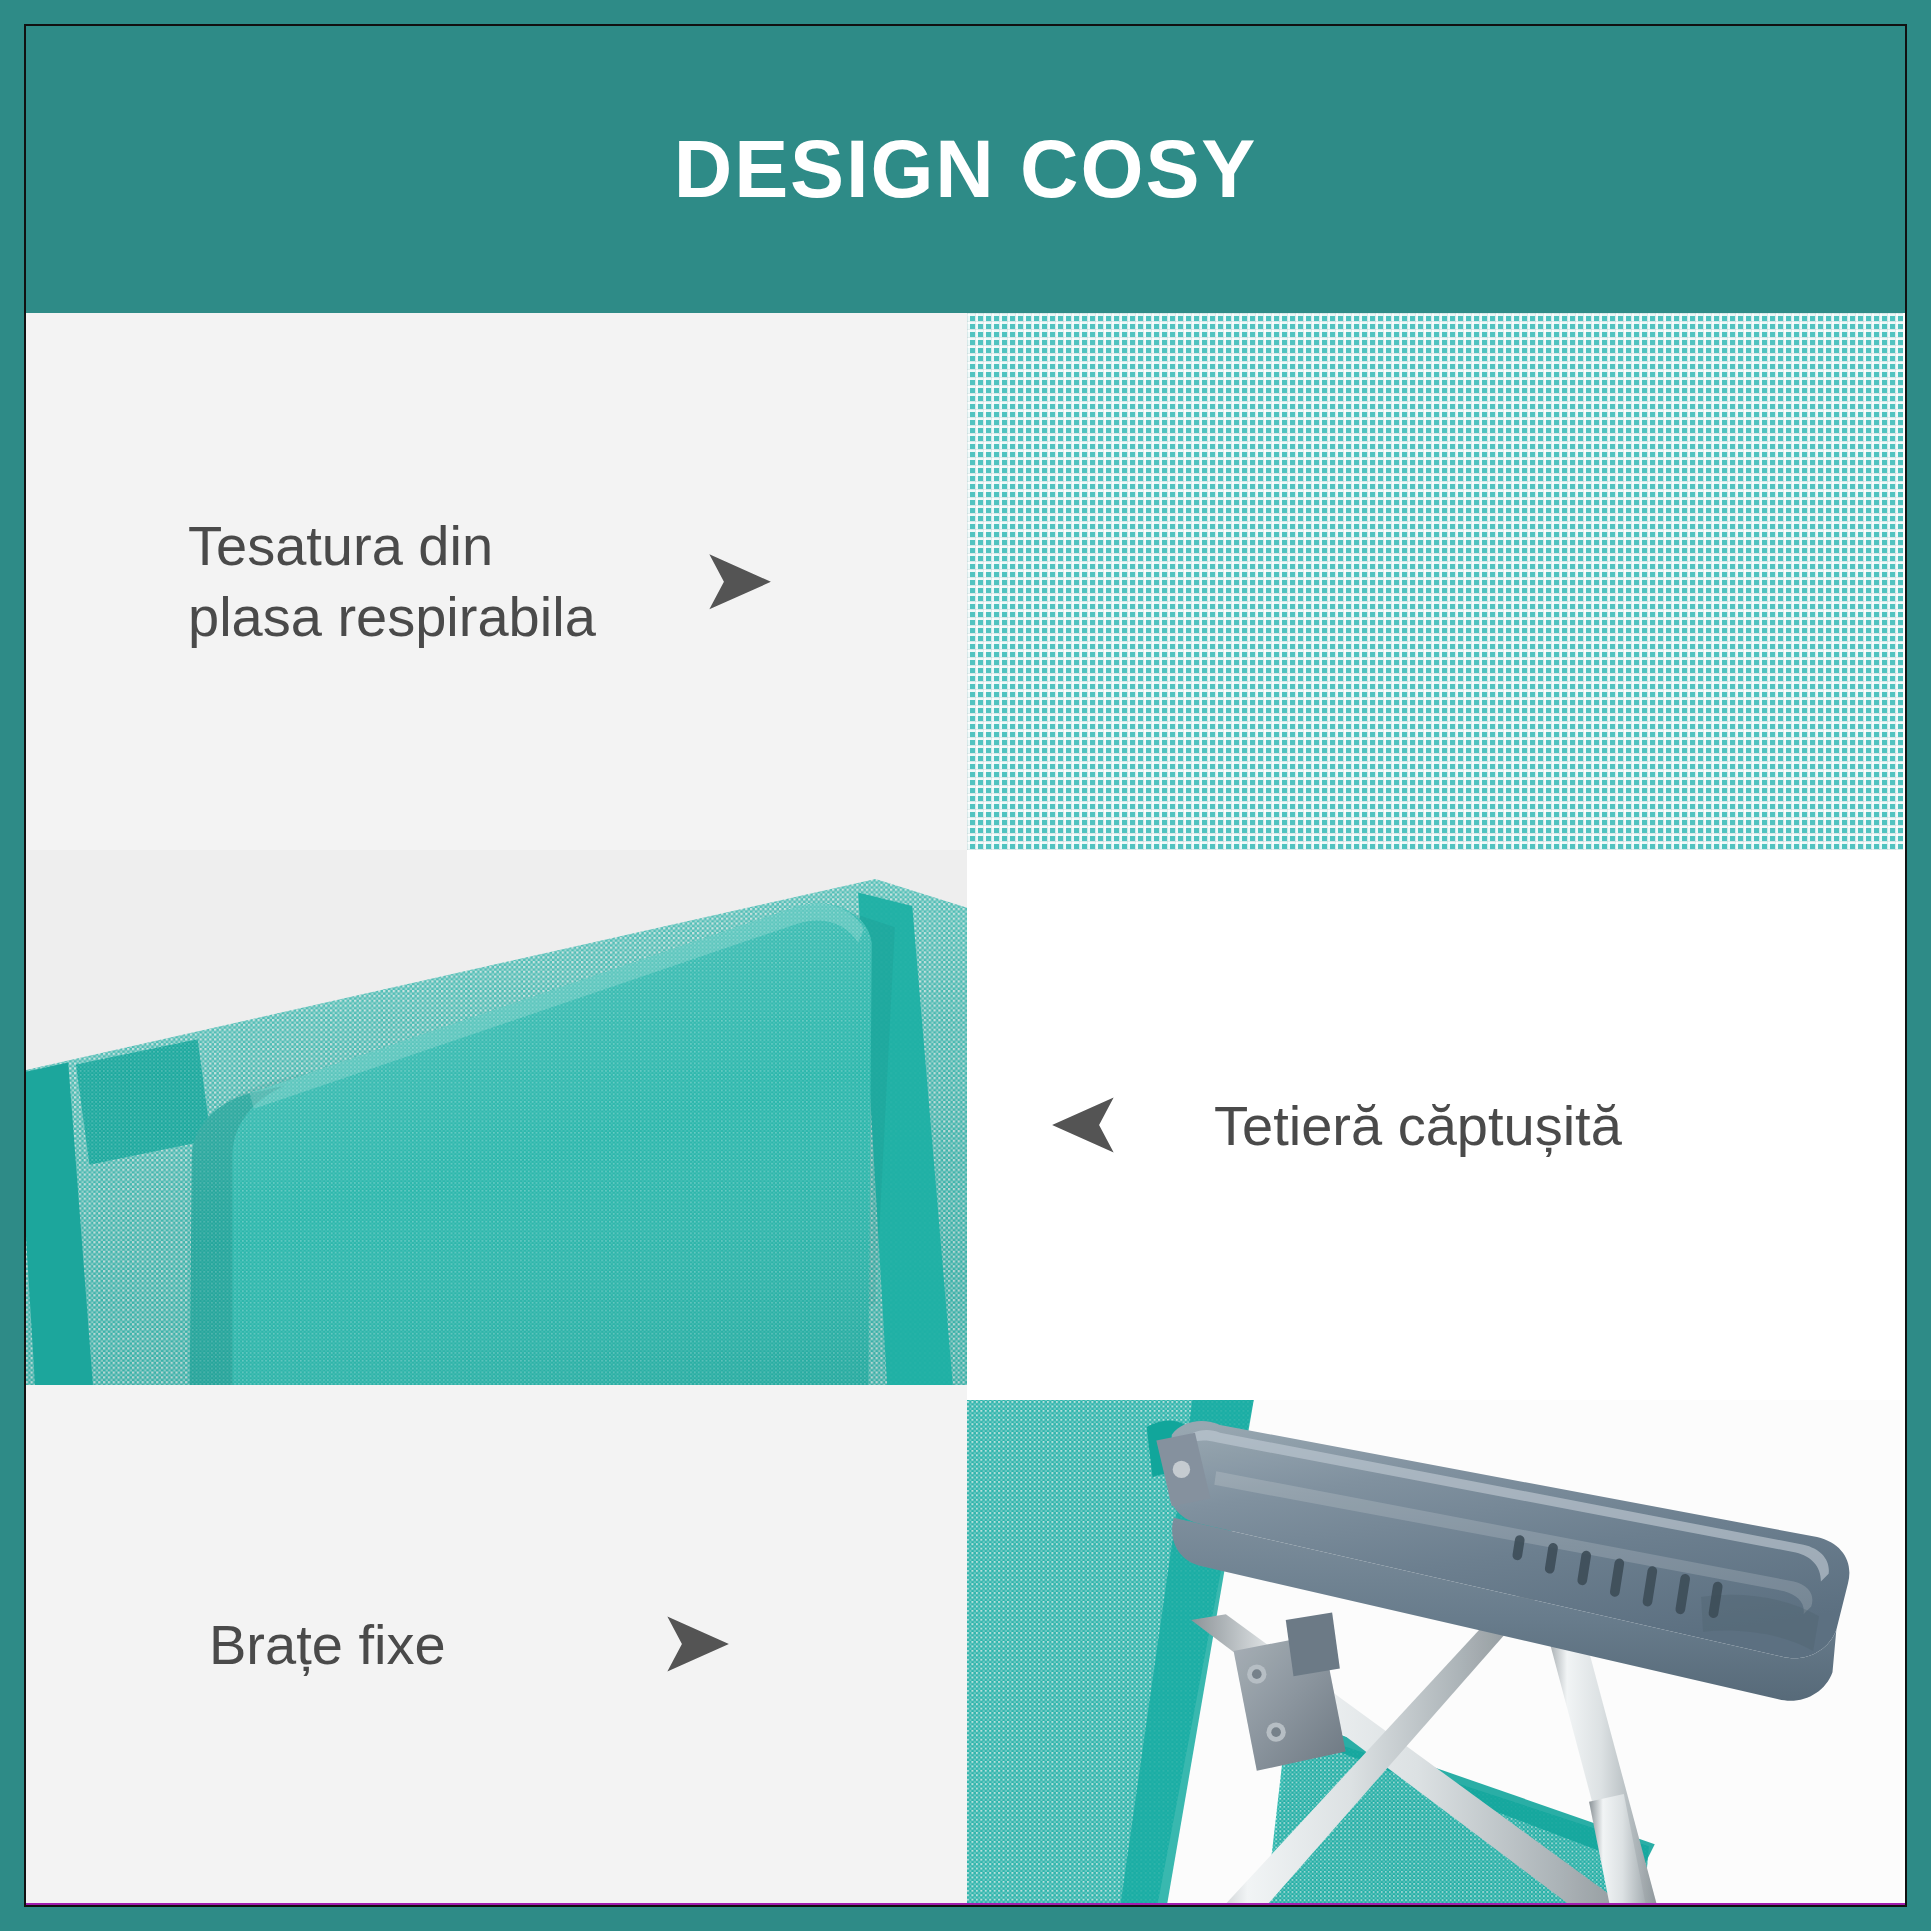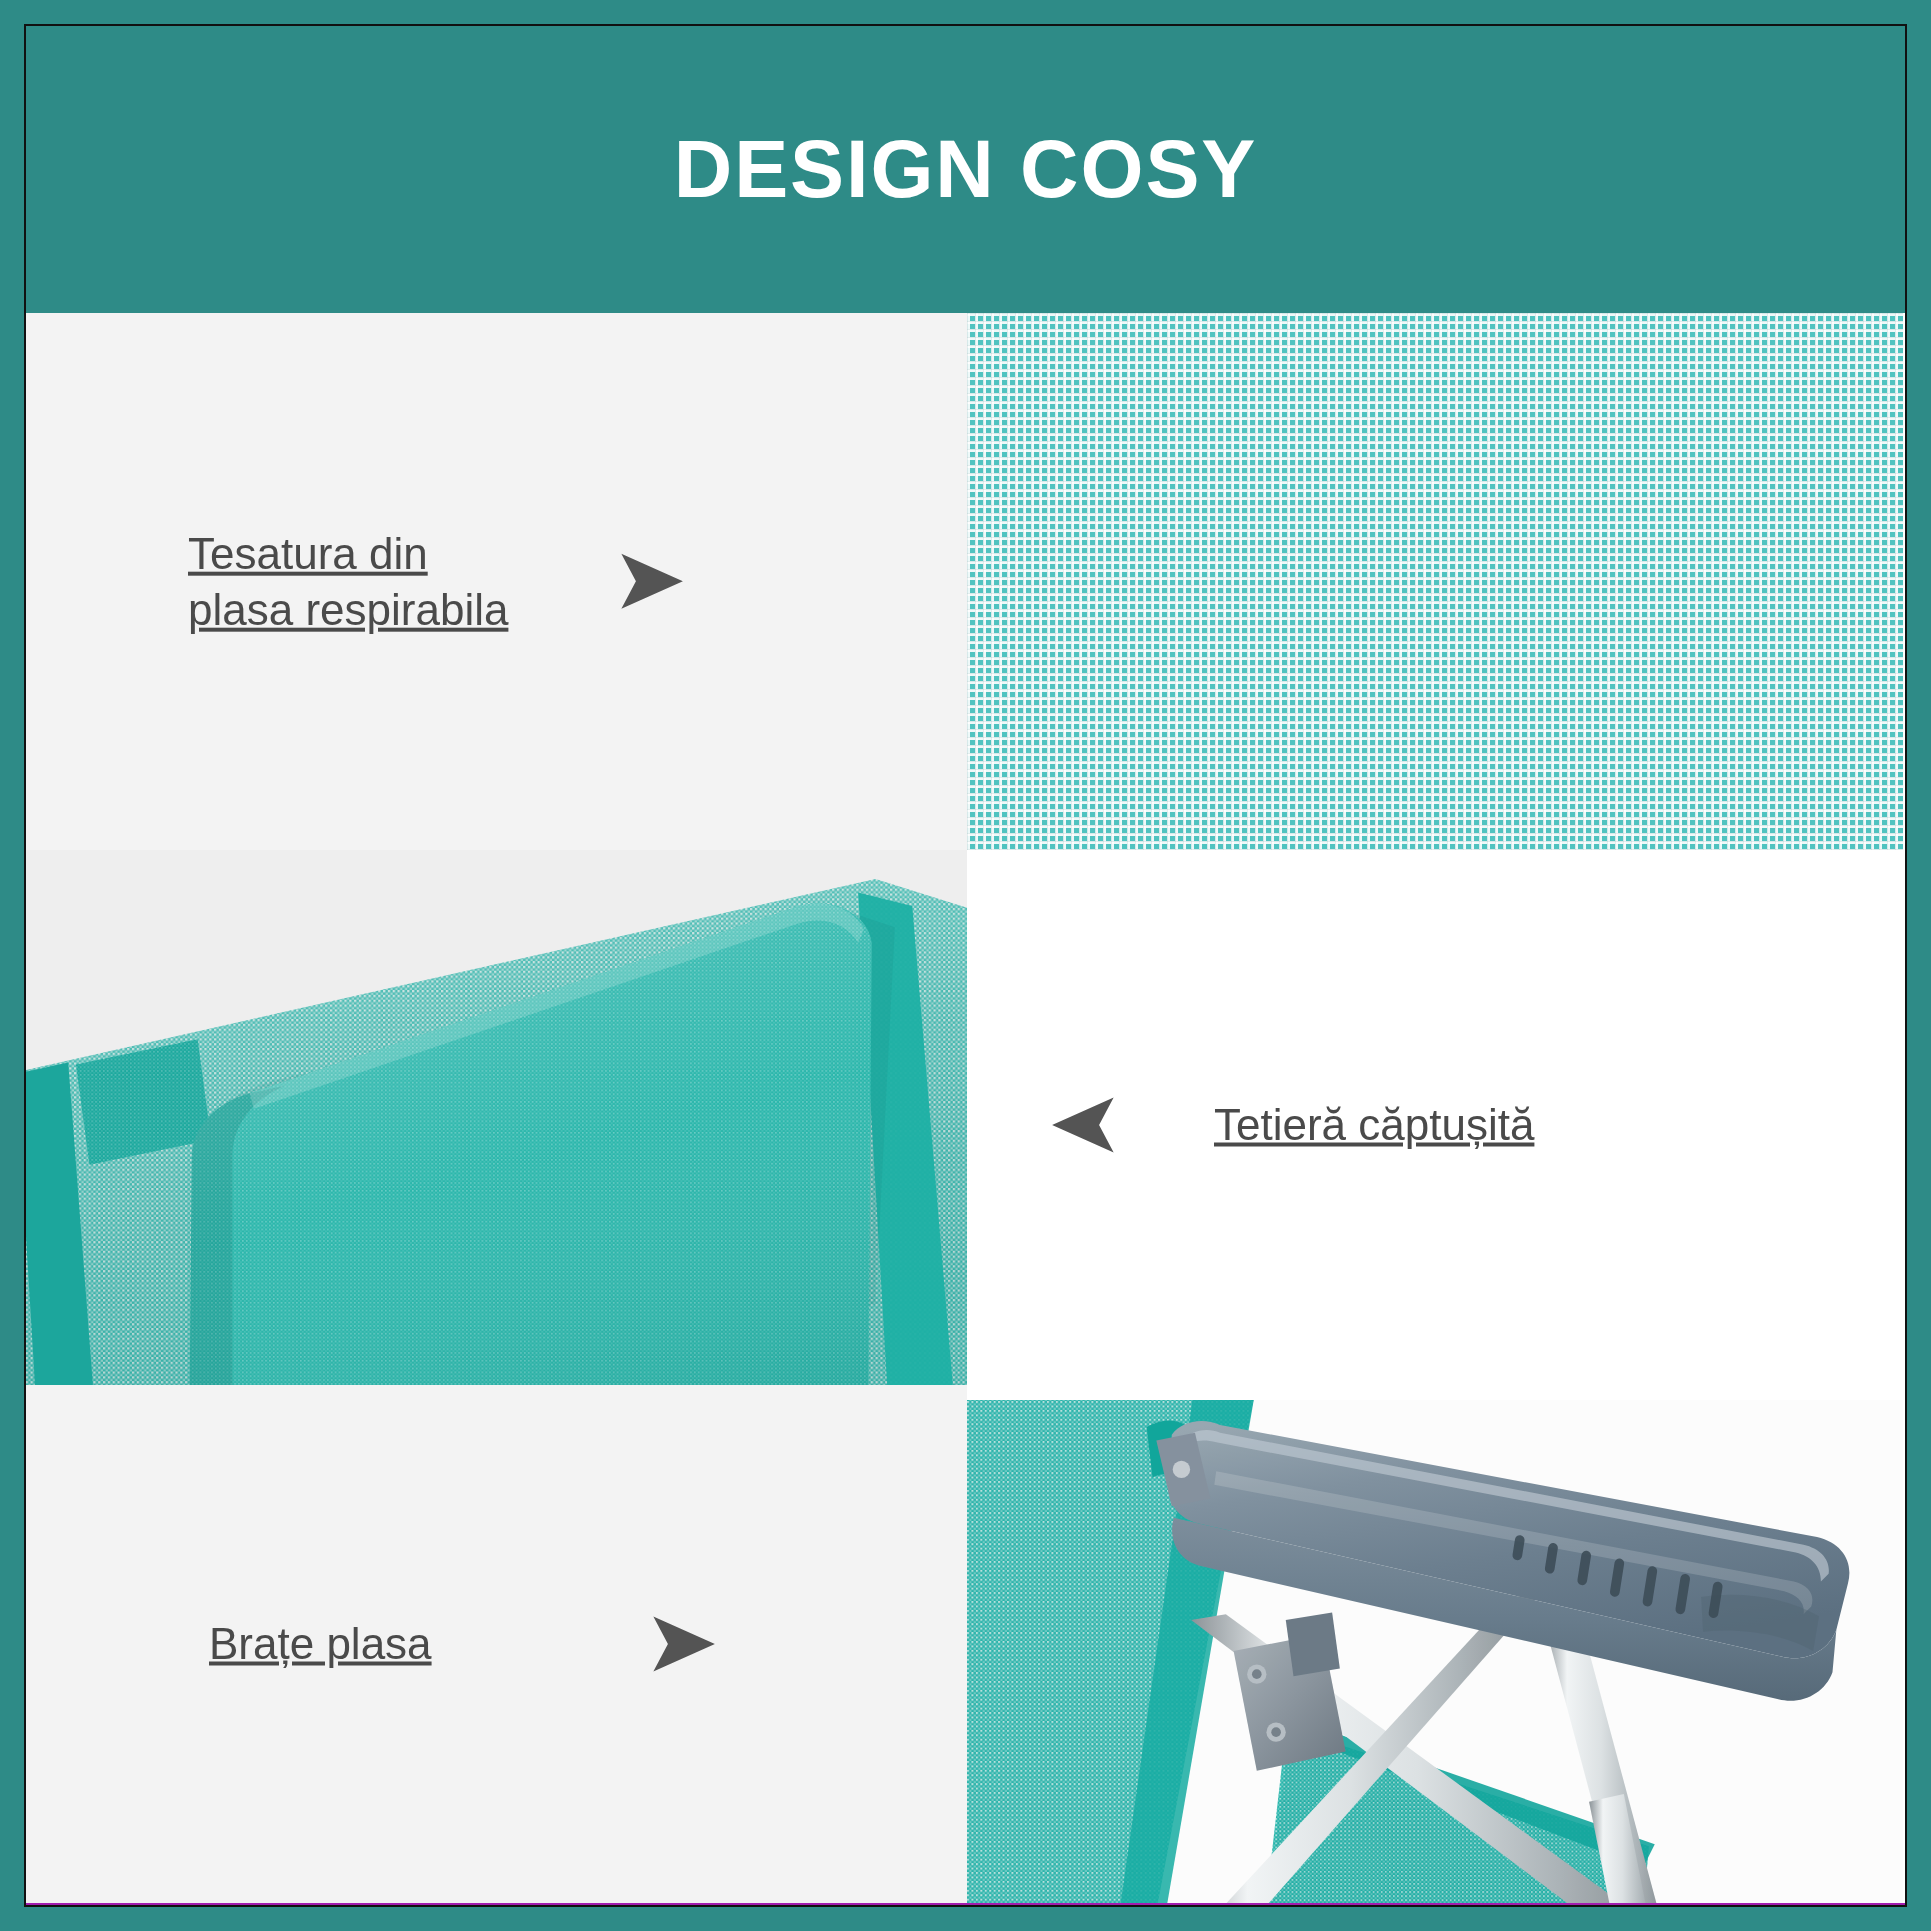--- a/index.html
+++ b/index.html
@@ -48,24 +48,23 @@
 
   
   .caption{
     position:absolute;
     display:flex;
     align-items:center;
     gap:0px;
   }
   .cap-text{
     color:#4A4A4A;
-    font-size:44px;
+    font-size:56px;
     line-height:1.28;
     white-space:pre-line;
-    text-decoration:underline;
   }
   .cap-1{left:162px;top:50%;transform:translateY(-50%);width:734px;}
   .cap-1 .cap-text{flex:0 0 auto;}
   .cap-1 .arrow{margin-left:102px;}
 
   .cap-3{left:183px;top:50%;transform:translateY(-50%);width:734px;}
   .cap-3 .arrow{margin-left:210px;}
 
   .cap-2{left:77px;top:50%;transform:translateY(-50%);width:811px;}
   .cap-2 .arrow{margin-right:89px;}
@@ -215,21 +214,21 @@
           <svg viewBox="0 0 100 100" aria-hidden="true">
             <path d="M86 16 L10 50 L86 84 L68 50 Z" fill="#545454"></path>
           </svg>
         </span>
         <span class="cap-text">Tetieră căptușită</span>
       </div>
     </div>
 
     <div class="cell bg-gray">
       <div class="caption cap-3">
-        <span class="cap-text">Brațe plasa</span>
+        <span class="cap-text">Brațe fixe</span>
         <span class="arrow">
           <svg viewBox="0 0 100 100" aria-hidden="true">
             <path d="M14 16 L90 50 L14 84 L32 50 Z" fill="#545454"></path>
           </svg>
         </span>
       </div>
     </div>
 
     <div class="cell bg-white">
       <div class="photo-armrest">

